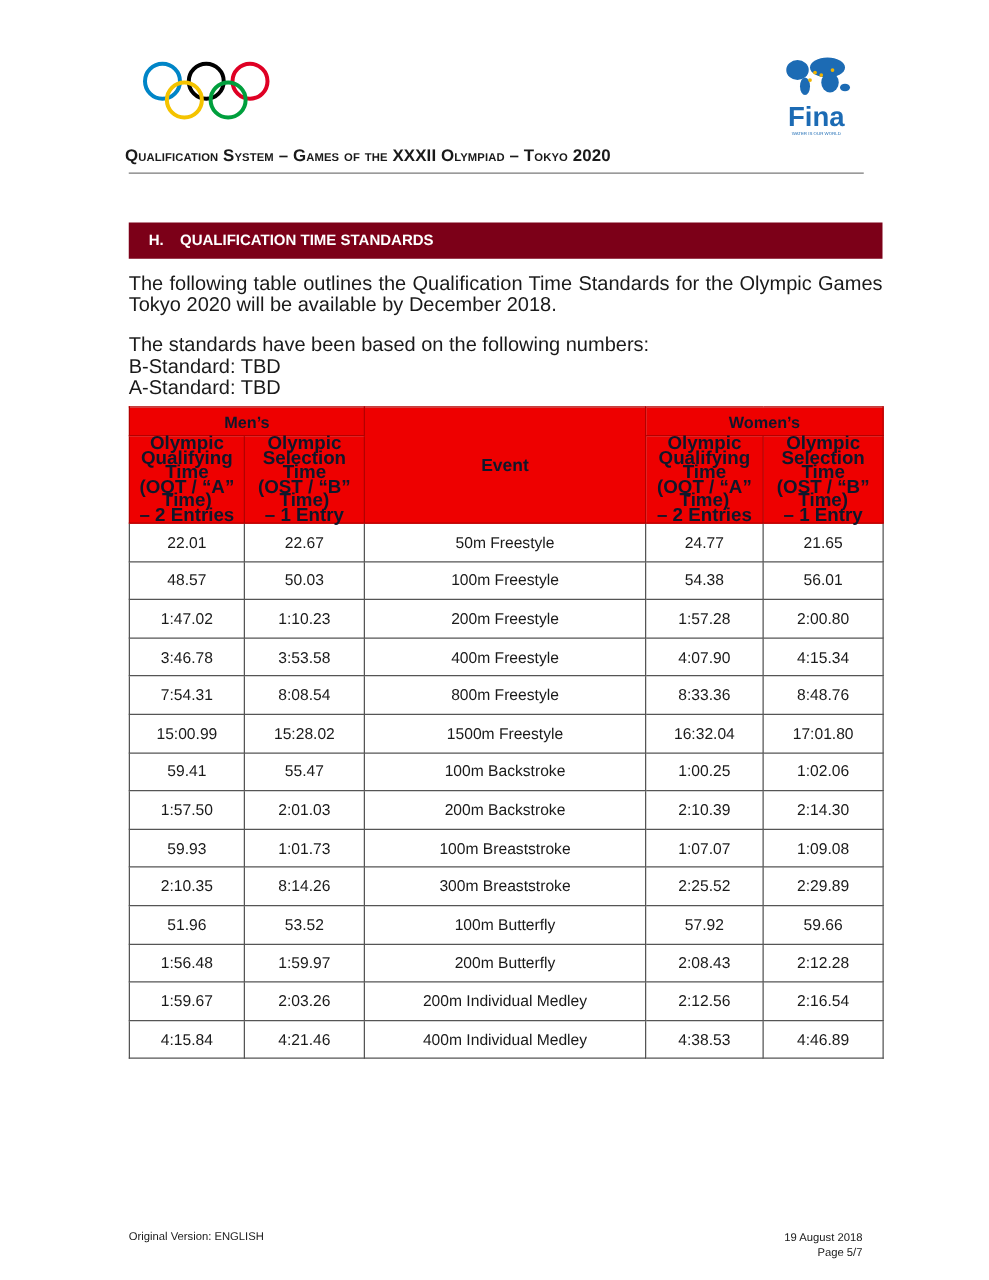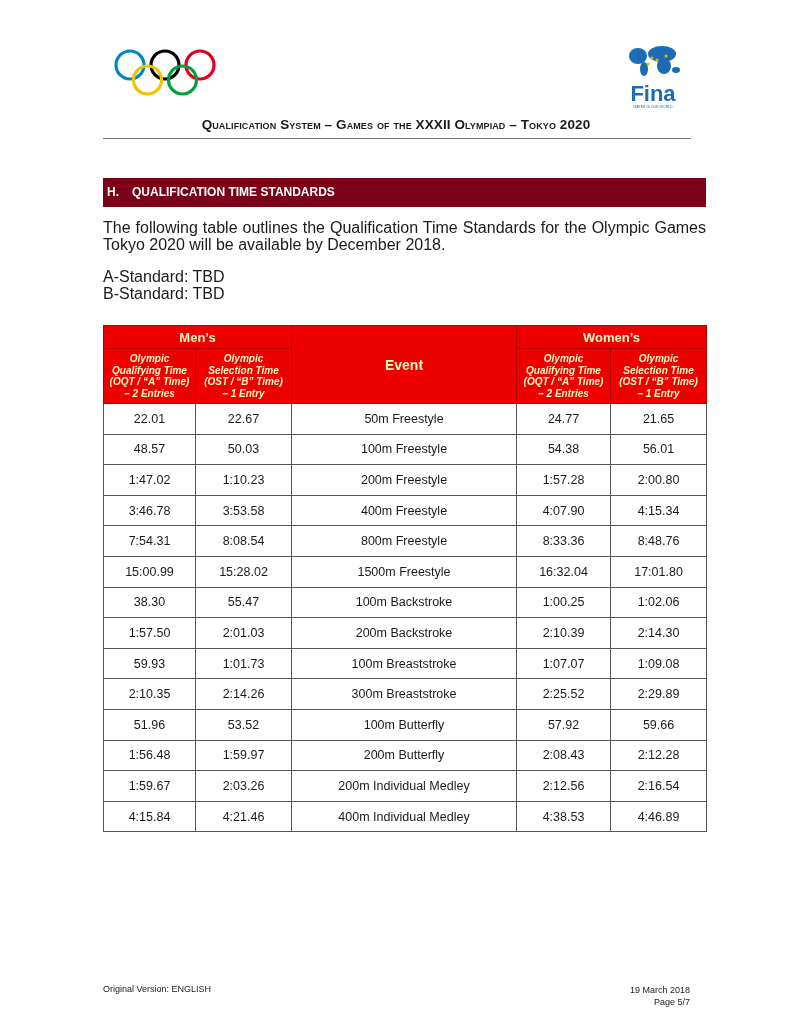--- a/index.html
+++ b/index.html
@@ -1,31 +1,31 @@
 <!DOCTYPE html>
 <html><head>
 <meta charset="utf-8">
 <style>
   html, body { margin: 0; padding: 0; background: #ffffff; }
   body { width: 791px; height: 1024px; position: relative; font-family: "Liberation Sans", sans-serif; color: #1a1a1a; overflow: hidden; }
   .abs { position: absolute; }
   #rings { left: 112px; top: 48px; width: 110px; height: 52px; }
   #fina { left: 622px; top: 42px; width: 62px; height: 68px; }
-  #doc-title { left: 100px; top: 117px; width: 592px; text-align: center; font-weight: bold; font-size: 13.5px; letter-spacing: 0.1px; font-variant: small-caps; }
+  #doc-title { left: 100px; top: 117px; width: 592px; font-weight: bold; font-size: 13.5px; letter-spacing: 0.1px; font-variant: small-caps; }
   #hr { left: 103px; top: 138px; width: 588px; height: 1px; background: #7a7a7a; }
-  #section-bar { left: 103px; top: 178px; width: 603px; height: 29px; background: #7c0018; color: #fff; font-weight: bold; font-size: 12px; box-sizing: border-box; padding-left: 4px; line-height: 29px; }
+  #section-bar { left: 103px; top: 178px; width: 603px; height: 29px; background: #7c0018; color: #fff; font-weight: bold; font-size: 12px; box-sizing: border-box; padding-left: 16px; line-height: 29px; }
   #section-bar .num { display: inline-block; width: 25px; }
   .para { left: 103px; width: 603px; font-size: 16px; line-height: 17px; text-align: justify; }
   #p1 { top: 219px; text-align-last: left; }
   #p2 { top: 268px; }
   table#q { position: absolute; left: 103px; top: 325px; border-collapse: collapse; width: 603px; table-layout: fixed; }
   table#q td, table#q th { border: 1px solid #555; text-align: center; padding: 0; }
-  table#q th { background: #ee0000; color: #fef9c3; font-weight: bold; border-color: #b30000; }
+  table#q th { background: #ee0000; color: #0f172a; font-weight: bold; border-color: #b30000; }
   th.grp { font-size: 13px; height: 22px; }
-  th.sub { font-size: 10px; line-height: 11.5px; height: 54px; font-style: italic; }
+  th.sub { font-size: 15px; line-height: 11.5px; height: 54px; }
   th.event { font-size: 14px; }
   table#q td { font-size: 12.5px; height: 29.6px; }
   #footer-left { left: 103px; top: 984px; font-size: 9px; text-align: right; }
   #footer-right { left: 560px; top: 984px; width: 130px; text-align: right; font-size: 9px; line-height: 12px; }
 </style>
 </head>
 <body>
 
 <svg id="rings" class="abs" viewBox="0 0 110 52">
   <circle cx="18" cy="17" r="14" fill="none" stroke="#0085c7" stroke-width="3.2"></circle>
@@ -53,22 +53,23 @@
 
 <div id="doc-title" class="abs">Qualification System – Games of the XXXII Olympiad – Tokyo 2020</div>
 <div id="hr" class="abs"></div>
 
 <div id="section-bar" class="abs">
   <span class="num">H.</span><span>QUALIFICATION TIME STANDARDS</span>
 </div>
 
 <div id="p1" class="abs para">The following table outlines the Qualification Time Standards for the Olympic Games Tokyo 2020 will be available by December 2018.</div>
 <div id="p2" class="abs para">
+  <div>The standards have been based on the following numbers:</div>
+  <div>B-Standard: TBD</div>
   <div>A-Standard: TBD</div>
-  <div>B-Standard: TBD</div>
 </div>
 
 <table id="q">
   <colgroup>
     <col style="width:92px">
       <col style="width:96px">
       <col style="width:225px">
       <col style="width:94px">
       <col style="width:96px">
   </colgroup>
@@ -142,21 +143,21 @@
         <td>8:48.76</td>
       </tr>
       <tr>
         <td>15:00.99</td>
         <td>15:28.02</td>
         <td>1500m Freestyle</td>
         <td>16:32.04</td>
         <td>17:01.80</td>
       </tr>
       <tr>
-        <td>38.30</td>
+        <td>59.41</td>
         <td>55.47</td>
         <td>100m Backstroke</td>
         <td>1:00.25</td>
         <td>1:02.06</td>
       </tr>
       <tr>
         <td>1:57.50</td>
         <td>2:01.03</td>
         <td>200m Backstroke</td>
         <td>2:10.39</td>
@@ -164,21 +165,21 @@
       </tr>
       <tr>
         <td>59.93</td>
         <td>1:01.73</td>
         <td>100m Breaststroke</td>
         <td>1:07.07</td>
         <td>1:09.08</td>
       </tr>
       <tr>
         <td>2:10.35</td>
-        <td>2:14.26</td>
+        <td>8:14.26</td>
         <td>300m Breaststroke</td>
         <td>2:25.52</td>
         <td>2:29.89</td>
       </tr>
       <tr>
         <td>51.96</td>
         <td>53.52</td>
         <td>100m Butterfly</td>
         <td>57.92</td>
         <td>59.66</td>
@@ -202,15 +203,15 @@
         <td>4:21.46</td>
         <td>400m Individual Medley</td>
         <td>4:38.53</td>
         <td>4:46.89</td>
       </tr>
     </tbody>
 </table>
 
 <div id="footer-left" class="abs">Original Version: ENGLISH</div>
 <div id="footer-right" class="abs">
-  <div>19 March 2018</div>
+  <div>19 August 2018</div>
   <div>Page 5/7</div>
 </div>
 
 </body></html>

